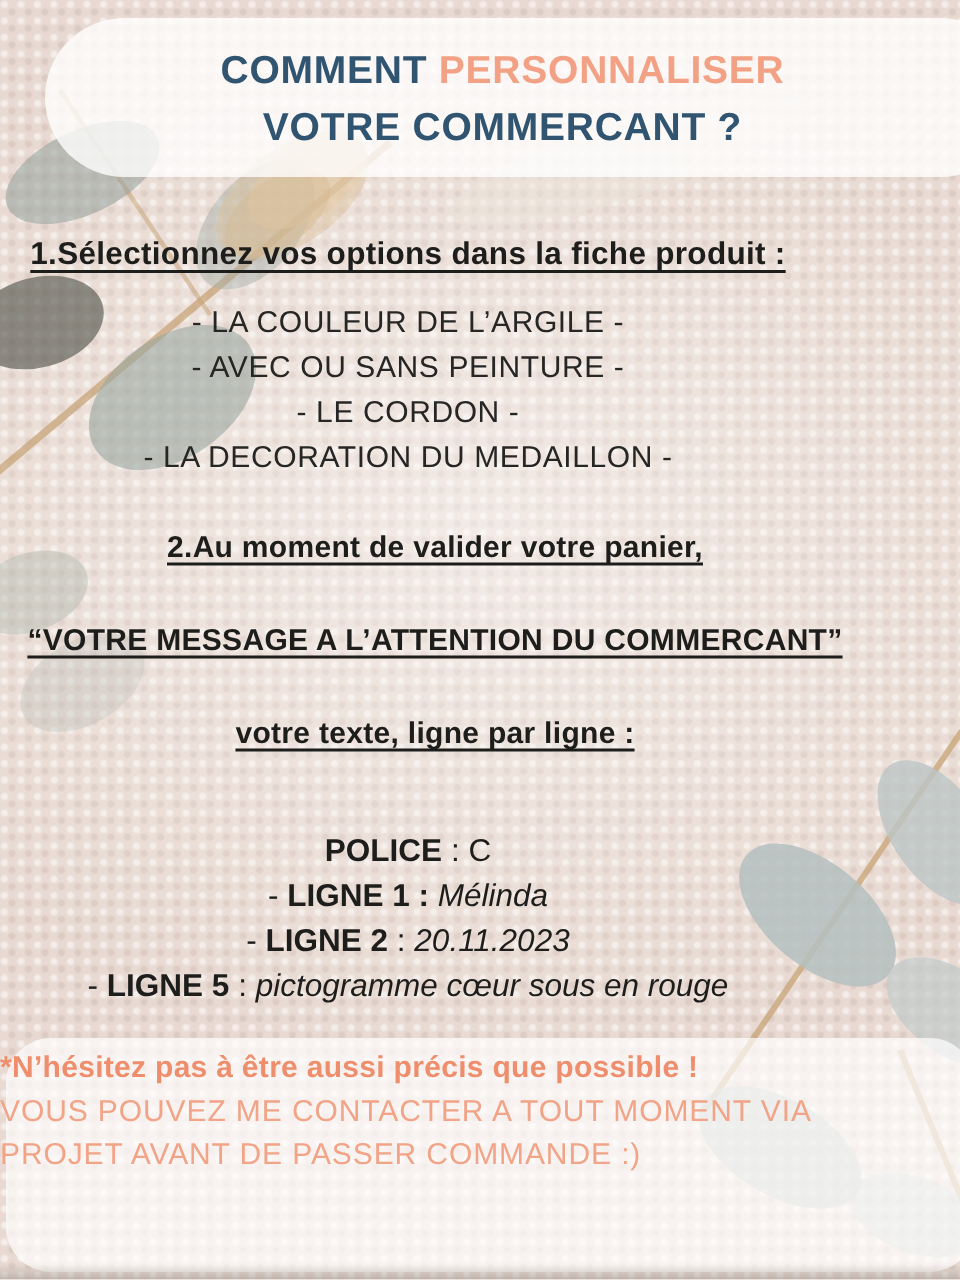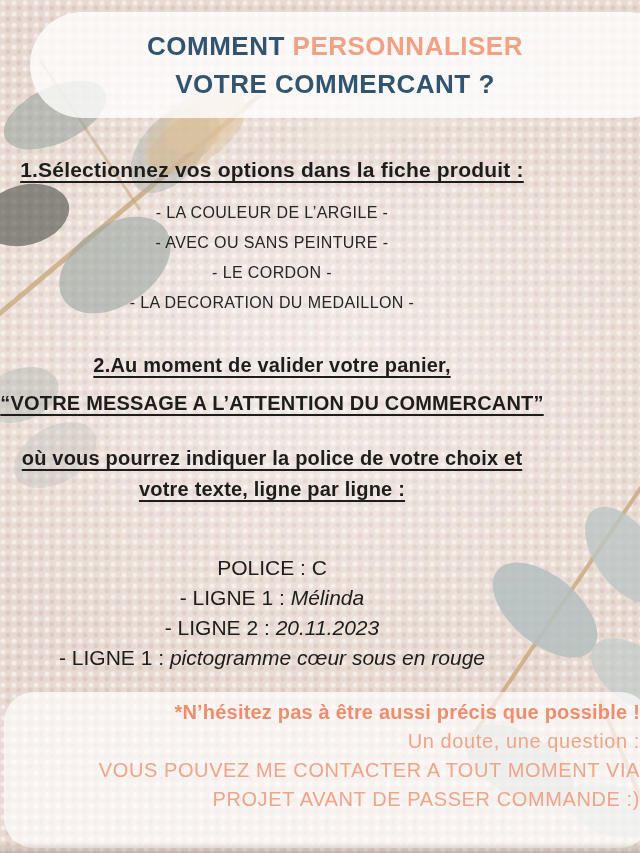--- a/index.html
+++ b/index.html
@@ -38,38 +38,38 @@
   .navy{color:#315570;}
   .salmon{color:#f2a184;}
 
   .content{position:absolute;inset:0;z-index:4;}
   .cline{position:absolute;left:0;width:544px;text-align:center;white-space:nowrap;color:#1d1d1b;}
 
   .step1-heading{
     top:158px;font-size:21px;font-weight:700;letter-spacing:.2px;
     text-decoration:underline;text-decoration-thickness:2px;text-underline-offset:4px;
   }
-  .option{font-size:16px;font-weight:400;letter-spacing:.4px;color:#262624;}
+  .option{font-size:20px;font-weight:400;letter-spacing:.4px;color:#262624;}
 
   .step2-line{
     font-size:20px;font-weight:700;letter-spacing:.2px;
-    text-decoration:underline;text-decoration-thickness:2px;text-underline-offset:4px;
+    text-decoration:underline;text-decoration-thickness:2px;text-underline-offset:4px;margin-left:18px;
   }
 
   .example-line{font-size:21px;color:#1d1d1b;}
   .ex-italic{font-style:italic;font-weight:400;}
-  .ex-bold{font-weight:400;font-style:normal;}
+  .ex-bold{font-weight:700;font-style:normal;}
   .ex-reg{font-weight:400;font-style:normal;}
 
   .footer-band{
     position:absolute;left:4px;right:-10px;top:692px;height:156px;z-index:3;
     background:rgba(255,255,255,.68);
     border-radius:30px;
   }
-  .footer-text{position:absolute;left:0;width:640px;top:698px;z-index:4;text-align:right;}
+  .footer-text{position:absolute;left:0;width:640px;top:698px;z-index:4;text-align:left;}
   .footer-line{white-space:nowrap;line-height:29px;font-size:20px;}
   .footer-bold{color:#ee8e6c;font-weight:700;letter-spacing:.2px;}
   .footer-reg{color:#f1a487;font-weight:400;letter-spacing:.6px;}
 </style>
 </head>
 <body>
 
 <div class="page">
 
   <svg class="leaves" width="640" height="853" viewBox="0 0 640 853" xmlns="http://www.w3.org/2000/svg">
@@ -110,40 +110,38 @@
 
   <div class="content">
 
     <div class="cline step1-heading" style="top:158px">1.Sélectionnez vos options dans la fiche produit :</div>
     <div class="cline option" style="top:204px">- LA COULEUR DE L’ARGILE -</div>
     <div class="cline option" style="top:234px">- AVEC OU SANS PEINTURE -</div>
     <div class="cline option" style="top:264px">- LE CORDON -</div>
     <div class="cline option" style="top:294px">- LA DECORATION DU MEDAILLON -</div>
 
     <div class="cline step2-line" style="top:354px">2.Au moment de valider votre panier,</div>
-    <div class="cline step2-line" style="top:392px">“VOTRE MESSAGE A L’ATTENTION DU COMMERCANT”</div>
-    <div class="cline step2-line" style="top:447px">où vous pourrez indiquer la police de votre choix et</div>
+    <div class="cline step2-line" style="top:416px">“VOTRE MESSAGE A L’ATTENTION DU COMMERCANT”</div>
     <div class="cline step2-line" style="top:478px">votre texte, ligne par ligne :</div>
 
     <div class="cline example-line" style="top:556px">
       <span class="ex-bold">POLICE</span><span class="ex-reg"> : </span><span class="ex-reg">C</span>
     </div>
     <div class="cline example-line" style="top:586px">
       <span class="ex-reg">- </span><span class="ex-bold">LIGNE 1 :</span><span class="ex-italic"> Mélinda</span>
     </div>
     <div class="cline example-line" style="top:616px">
       <span class="ex-reg">- </span><span class="ex-bold">LIGNE 2</span><span class="ex-reg"> : </span><span class="ex-italic">20.11.2023</span>
     </div>
     <div class="cline example-line" style="top:646px">
-      <span class="ex-reg">- </span><span class="ex-bold">LIGNE 1</span><span class="ex-reg"> : </span><span class="ex-italic">pictogramme cœur sous en rouge</span>
+      <span class="ex-reg">- </span><span class="ex-bold">LIGNE 5</span><span class="ex-reg"> : </span><span class="ex-italic">pictogramme cœur sous en rouge</span>
     </div>
   </div>
 
   <div class="footer-band"></div>
   <div class="footer-text">
     <div class="footer-line footer-bold">*N’hésitez pas à être aussi précis que possible !</div>
-    <div class="footer-line footer-reg">Un doute, une question :</div>
     <div class="footer-line footer-reg">VOUS POUVEZ ME CONTACTER A TOUT MOMENT VIA</div>
     <div class="footer-line footer-reg">PROJET AVANT DE PASSER COMMANDE :)</div>
   </div>
 
   <div class="bottom-shadow"></div>
 </div>
 
 </body></html>

